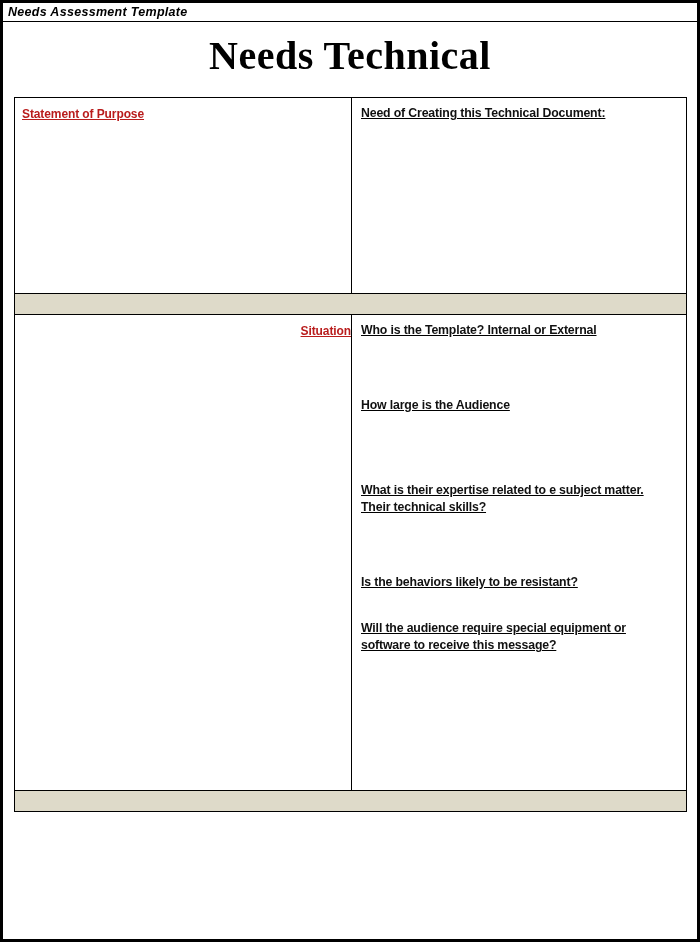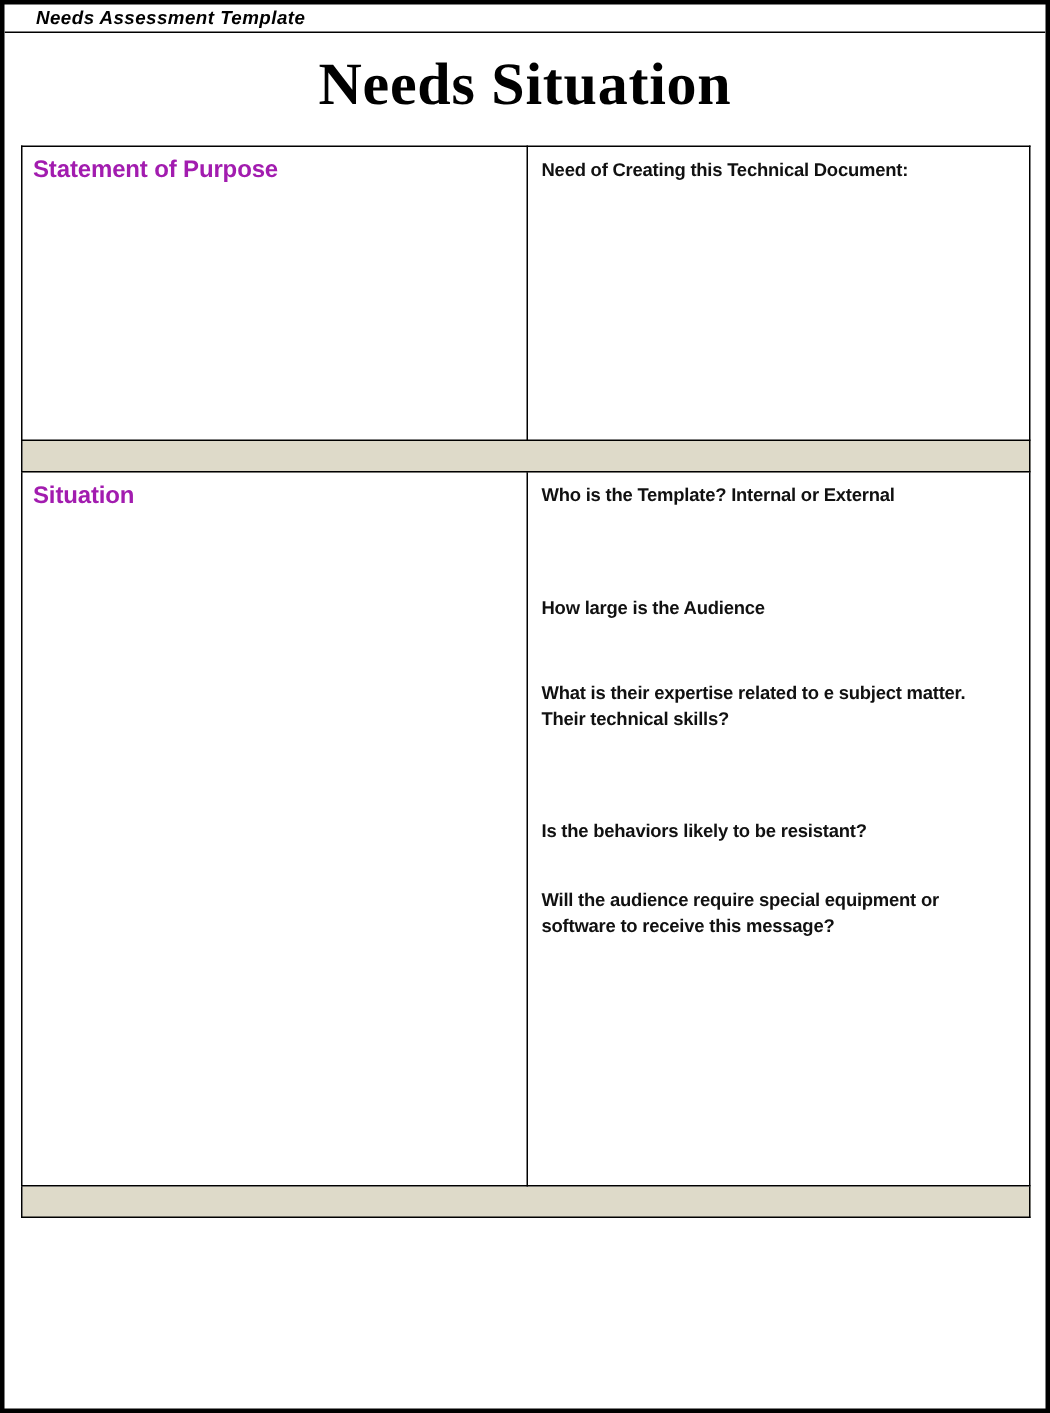--- a/index.html
+++ b/index.html
@@ -23,21 +23,21 @@
     border: 3px solid #000000;
     background: #ffffff;
     overflow: hidden;
   }
 
   
   #header-band {
     box-sizing: border-box;
     height: 19px;
     border-bottom: 1px solid #000000;
-    padding: 1px 0 0 21px;
+    padding: 1px 0 0 5px;
     overflow: hidden;
   }
   #header-label {
     font-family: "Liberation Sans", sans-serif;
     font-size: 12.5px;
     font-weight: bold;
     font-style: italic;
     letter-spacing: 0.3px;
     color: #000000;
     line-height: 16px;
@@ -82,29 +82,31 @@
   }
   .sec-left {
     width: 337px;
     padding: 7px 0 0 7px !important;
     box-sizing: border-box;
   }
   .sec-right {
     width: 335px;
     padding: 7px 10px 0 9px !important;
     box-sizing: border-box;
+    text-decoration: underline;
   }
 
   .sec-label {
     font-family: "Liberation Sans", sans-serif;
-    font-size: 16px;
+    font-size: 12px;
     font-weight: bold;
-    color: #a21caf;
+    color: #b91c1c;
     line-height: 18px;
     letter-spacing: -0.1px;
+    text-decoration: underline;
   }
 
   .q {
     font-family: "Liberation Sans", sans-serif;
     font-size: 12.3px;
     font-weight: bold;
     color: #111111;
     line-height: 17px;
     letter-spacing: -0.15px;
   }
@@ -122,44 +124,44 @@
 </head>
 <body>
 
 <div id="page">
 
   <div id="header-band">
     <div id="header-label">Needs Assessment Template</div>
   </div>
 
   <div id="title-area">
-    <div id="doc-title">Needs Situation</div>
+    <div id="doc-title">Needs Technical</div>
   </div>
 
   <table id="form-table">
     <tbody id="table-body">
         <tr class="sec-row">
           <td class="sec-left" style="height: 196px;">
             <div class="sec-label">Statement of Purpose</div>
           </td>
           <td class="sec-right">
             <div class="q">Need of Creating this Technical Document:</div>
           </td>
         </tr>
         <tr class="spacer-row">
           <td colspan="2" style="background: rgb(222, 218, 201);"></td>
         </tr>
         <tr class="sec-row">
-          <td class="sec-left" style="height: 476px;">
+          <td class="sec-left" style="height: 476px; text-align: right;">
             <div class="sec-label">Situation</div>
           </td>
           <td class="sec-right">
             <div class="q">Who is the Template? Internal or External</div>
             <div class="q" style="margin-top: 58px;">How large is the Audience</div>
-            <div class="q" style="margin-top: 40px;">What is their expertise related to e subject matter. Their technical skills?</div>
+            <div class="q" style="margin-top: 68px;">What is their expertise related to e subject matter. Their technical skills?</div>
             <div class="q" style="margin-top: 58px;">Is the behaviors likely to be resistant?</div>
             <div class="q" style="margin-top: 29px;">Will the audience require special equipment or software to receive this message?</div>
           </td>
         </tr>
         <tr class="spacer-row">
           <td colspan="2" style="background: rgb(222, 218, 201);"></td>
         </tr>
       </tbody>
   </table>
 

